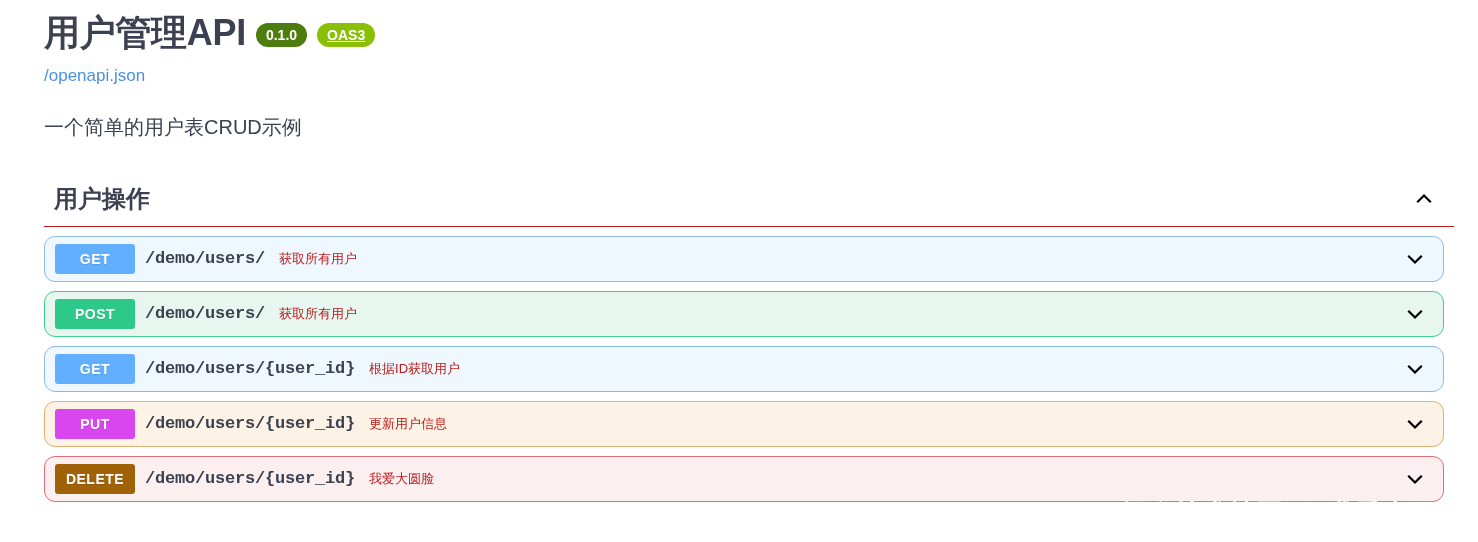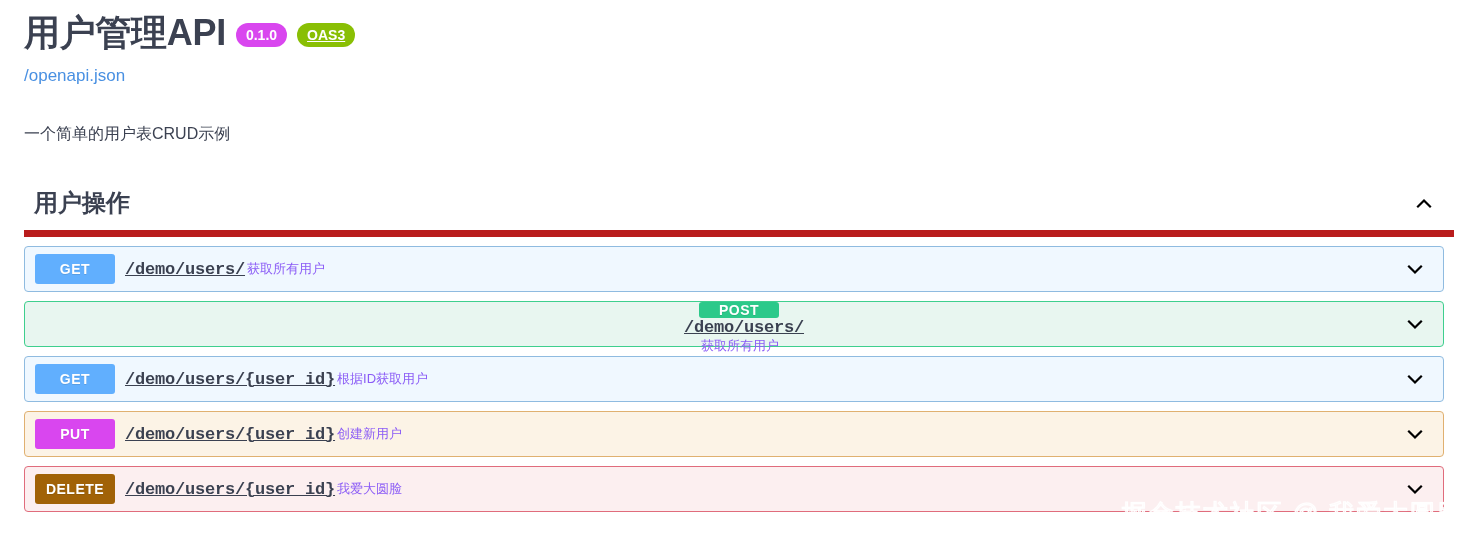--- a/index.html
+++ b/index.html
@@ -7,21 +7,21 @@
     margin: 0;
     padding: 0;
     width: 1478px;
     height: 542px;
     overflow: hidden;
     background: #ffffff;
     font-family: "Liberation Sans", "DejaVu Sans", sans-serif;
     -webkit-font-smoothing: antialiased;
   }
 
-  .page { position: relative; width: 1478px; height: 542px; background:#fff; }
+  .page { position: relative; width: 1478px; height: 542px; background:#fff;padding-left:20px; }
 
   
   .info-block { padding: 10px 24px 0 24px; }
 
   .title-row { display: flex; align-items: center; gap: 10px; height: 46px; }
 
   .api-title {
     font-size: 36px;
     font-weight: 700;
     color: #3b4151;
@@ -37,67 +37,67 @@
     height: 24px;
     padding: 0 10px;
     border-radius: 14px;
     font-size: 14px;
     font-weight: 700;
     color: #ffffff;
     line-height: 1;
     position: relative;
     top: 2px;
   }
-  .badge-version { background: #d946ef; }
+  .badge-version { background: #4d7c0f; }
   .badge-oas { background: #89bf04; text-decoration: underline; }
 
   .spec-link {
     display: block;
     margin-top: 10px;
     font-size: 17px;
     color: #4990e2;
     text-decoration: none;
     font-family: "Liberation Sans", "DejaVu Sans", sans-serif;
   }
 
   .api-desc {
-    margin-top: 37px;
-    font-size: 16px;
+    margin-top: 27px;
+    font-size: 20px;
     color: #3b4151;
     line-height: 1.4;
   }
 
   
   .opblock-tag-section { margin-top: 44px; padding: 0 24px; }
 
   .opblock-tag {
     display: flex;
     align-items: center;
     justify-content: space-between;
-    border-bottom: 7px solid #b91c1c;
+    border-bottom: 1px solid #b91c1c;
     padding: 0 0 12px 10px;
     cursor: pointer;
   }
   .tag-name {
     font-size: 24px;
     font-weight: 700;
     color: #3b4151;
     line-height: 1.2;
   }
   .tag-arrow { width: 20px; height: 20px; margin-right: 20px; display:flex; align-items:center; justify-content:center; }
 
   
   .opblock-list { margin-top: 9px; }
 
   .opblock {
     display: flex;
     align-items: center;
     height: 46px;
     margin: 0 10px 9px 0;
-    border-radius: 4px;
+    border-radius: 11px;
     border-width: 1px;
     border-style: solid;
     padding-left: 10px;
     cursor: pointer;
     position: relative;
   }
 
   .opblock .method {
     display: flex;
     align-items: center;
@@ -115,47 +115,46 @@
   }
 
   .opblock .path {
     margin-left: 10px;
     font-family: "Liberation Mono", "DejaVu Sans Mono", monospace;
     font-size: 17px;
     font-weight: 700;
     color: #3b4151;
     white-space: nowrap;
     letter-spacing: -0.2px;
-    text-decoration: underline;
   }
 
   .opblock .summary-desc {
-    margin-left: 2px;
+    margin-left: 14px;
     font-size: 13px;
-    color: #8b5cf6;
+    color: #b91c1c;
     white-space: nowrap;
   }
 
   .opblock .chevron {
     position: absolute;
     right: 18px;
     top: 50%;
     transform: translateY(-50%);
     width: 20px;
     height: 20px;
     display: flex;
     align-items: center;
     justify-content: center;
   }
 
   
   .op-get    { background: #f0f8ff; border-color: #8fbbe0; }
   .op-get    .method { background: #61affe; }
 
-  .op-post   { background: #e8f6f0; border-color: #3ecf8e; flex-direction: column; }
+  .op-post   { background: #e8f6f0; border-color: #3ecf8e; }
   .op-post   .method { background: #2cc98a; }
 
   .op-put    { background: #fcf3e6; border-color: #e0b070; }
   .op-put    .method { background: #d946ef; }
 
   .op-delete { background: #fceff0; border-color: #e06c7c; }
   .op-delete .method { background: #a16207; }
 
   
   .watermark {
@@ -225,21 +224,21 @@
           <span class="summary-desc">根据ID获取用户</span>
           <span class="chevron">
             <svg width="20" height="20" viewBox="0 0 20 20" aria-hidden="true">
               <path d="M4 7.5 L10 13.5 L16 7.5" fill="none" stroke="#000000" stroke-width="2.2" stroke-linecap="square"></path>
             </svg>
           </span>
         </div>
         <div class="opblock op-put">
           <span class="method">PUT</span>
           <span class="path">/demo/users/{user_id}</span>
-          <span class="summary-desc">创建新用户</span>
+          <span class="summary-desc">更新用户信息</span>
           <span class="chevron">
             <svg width="20" height="20" viewBox="0 0 20 20" aria-hidden="true">
               <path d="M4 7.5 L10 13.5 L16 7.5" fill="none" stroke="#000000" stroke-width="2.2" stroke-linecap="square"></path>
             </svg>
           </span>
         </div>
         <div class="opblock op-delete">
           <span class="method">DELETE</span>
           <span class="path">/demo/users/{user_id}</span>
           <span class="summary-desc">我爱大圆脸</span>

